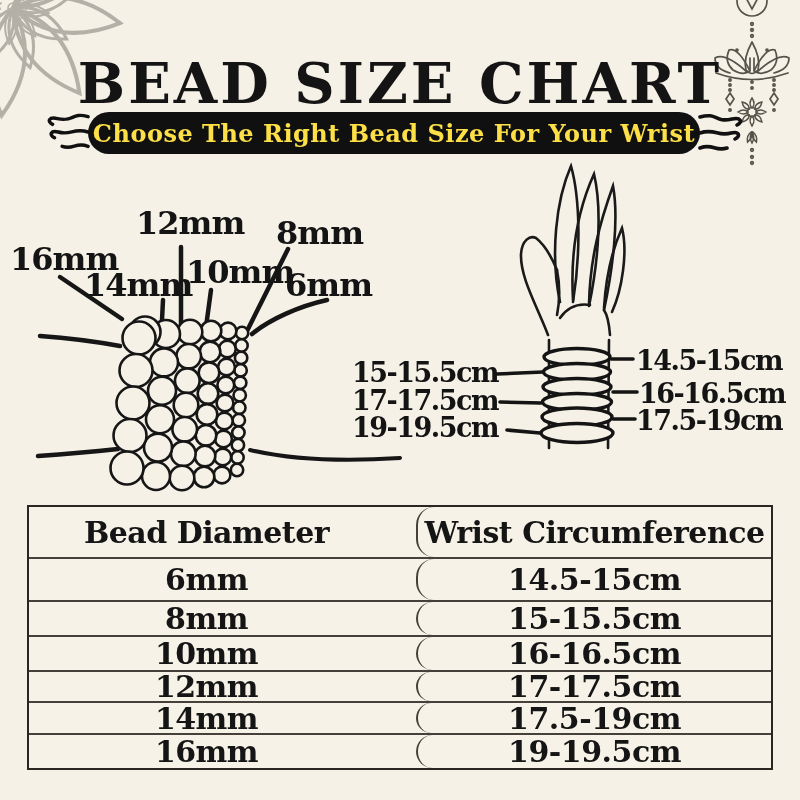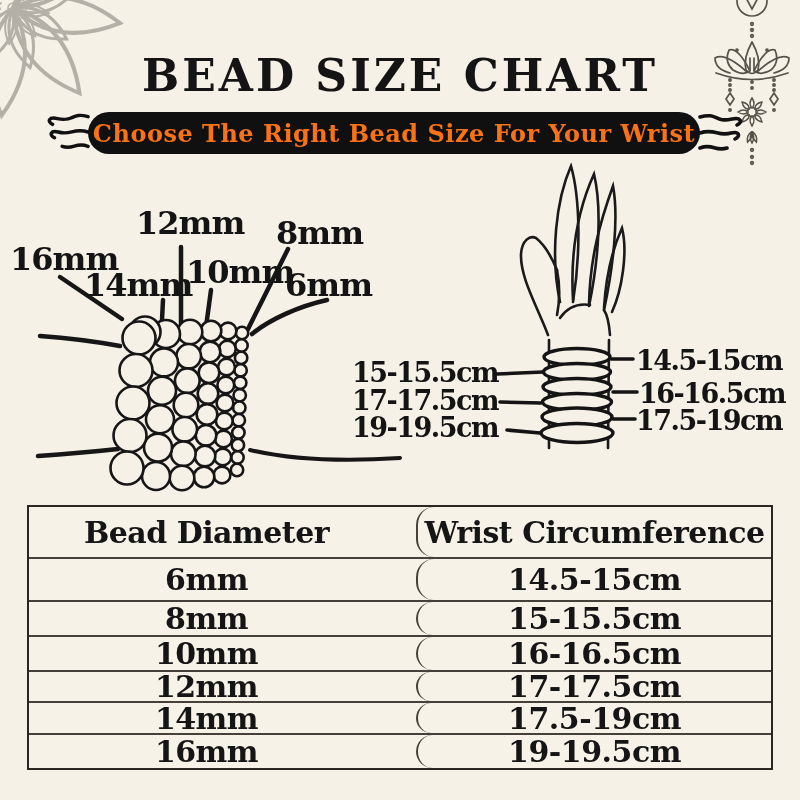--- a/index.html
+++ b/index.html
@@ -12,32 +12,32 @@
   .stage{
     position:relative;width:800px;height:800px;overflow:hidden;
     background:#f5f1e6;color:#161616;
   }
   .abs{position:absolute;}
 
   
   .title{
     position:absolute;top:50px;left:0;width:800px;
     text-align:center;
-    font-size:44px;font-weight:bold;letter-spacing:3px;
+    font-size:56px;font-weight:bold;letter-spacing:3px;
     color:#141414;
   }
 
   
   .banner{
     position:absolute;left:88px;top:112px;width:612px;height:42px;
     background:#101010;border-radius:22px;
     display:flex;align-items:center;justify-content:center;
   }
   .banner-text{
-    color:#f97316;font-size:24px;font-weight:bold;letter-spacing:0.5px;
+    color:#fde047;font-size:24px;font-weight:bold;letter-spacing:0.5px;
     white-space:nowrap;
   }
 
   
   .bead-label{
     position:absolute;font-size:32px;font-weight:bold;line-height:32px;
     letter-spacing:-1px;color:#141414;white-space:nowrap;
   }
   .wrist-label{
     position:absolute;font-size:27px;font-weight:bold;line-height:29px;

